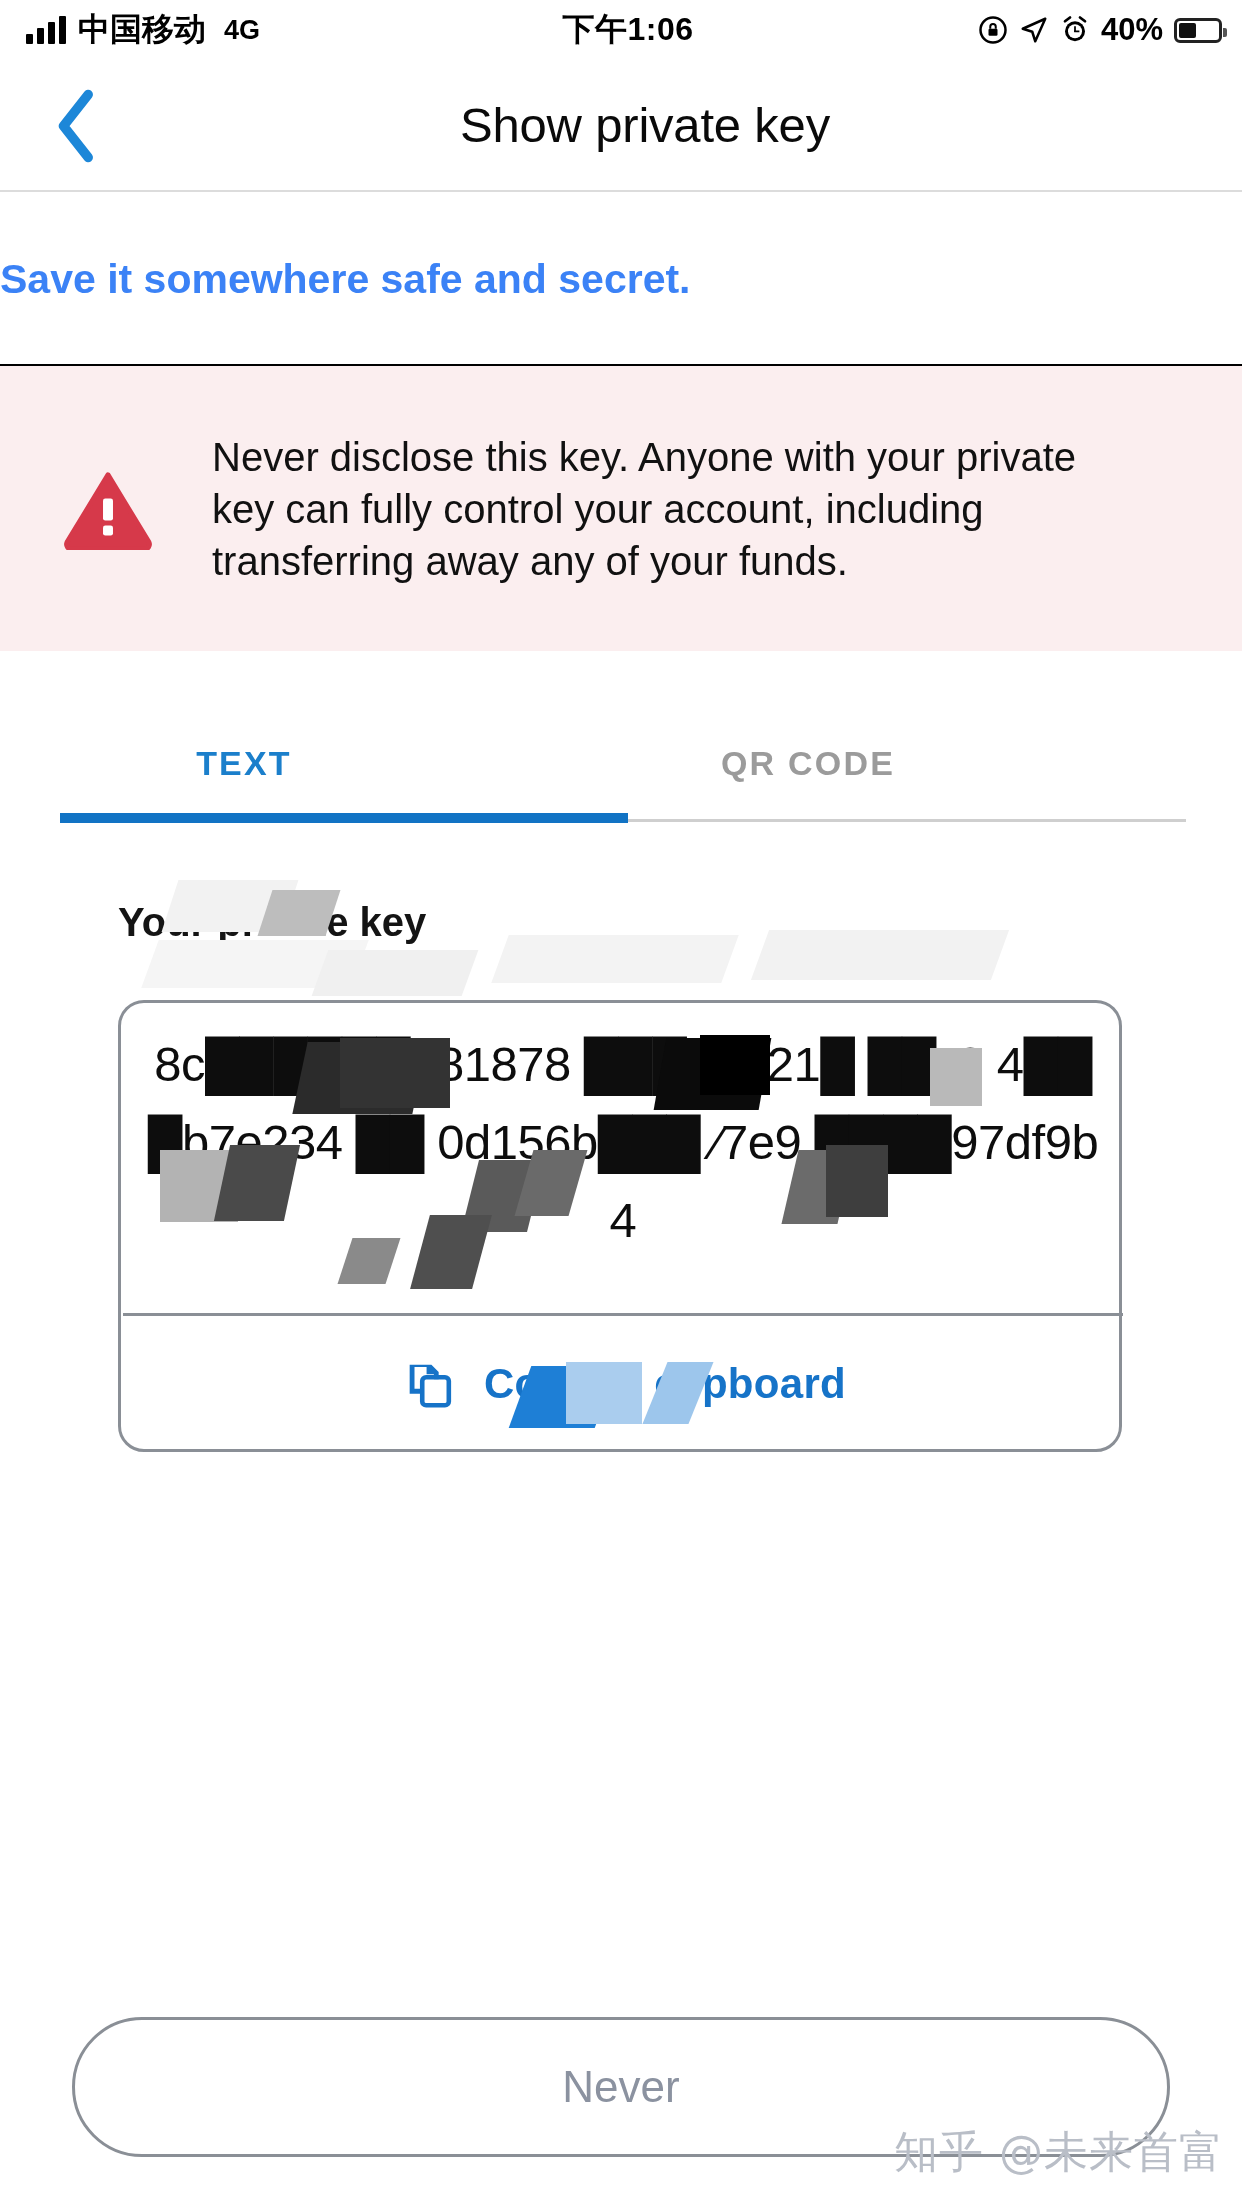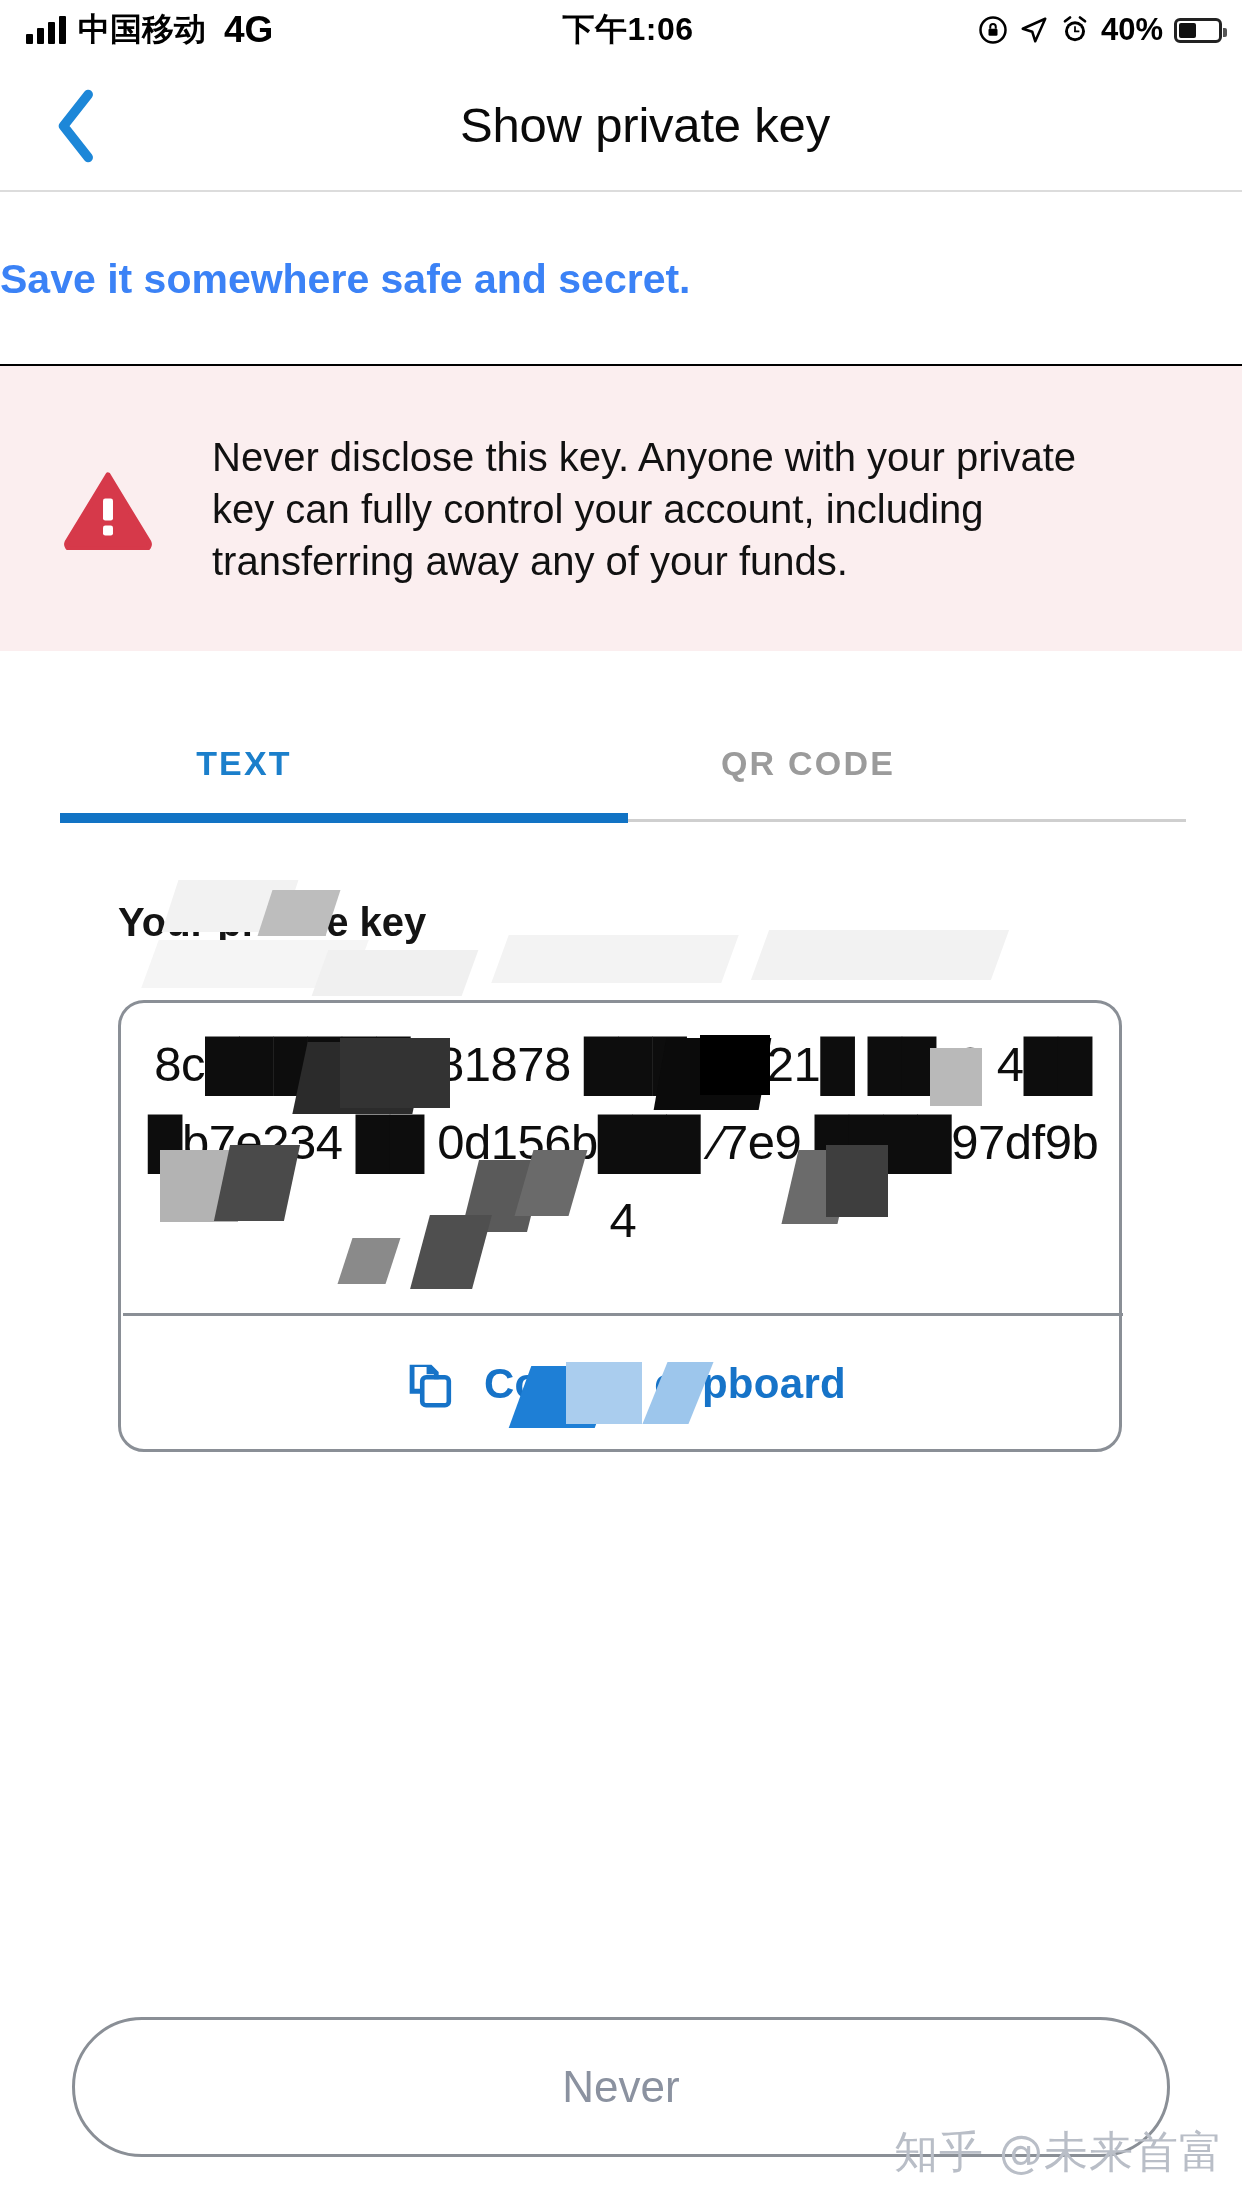--- a/index.html
+++ b/index.html
@@ -31,21 +31,21 @@
     left: 26px; top: 0; height: 60px;
     display: flex; align-items: center; gap: 12px;
   }
   .signal-bars { display: flex; align-items: flex-end; gap: 4px; height: 28px; }
   .signal-bars i { display: block; width: 7px; background: #000; border-radius: 1px; }
   .signal-bars i:nth-child(1) { height: 10px; }
   .signal-bars i:nth-child(2) { height: 16px; }
   .signal-bars i:nth-child(3) { height: 22px; }
   .signal-bars i:nth-child(4) { height: 28px; }
   #carrier { font-size: 32px; font-weight: 600; letter-spacing: 0px; }
-  #netmode { font-size: 37px; font-weight: 600; margin-left: 6px; }
+  #netmode { font-size: 27px; font-weight: 600; margin-left: 6px; }
   #sb-center {
     position: absolute;
     left: 7px; width: 1242px; top: 0; height: 60px;
     display: flex; align-items: center; justify-content: center;
     font-size: 32px; font-weight: 700; letter-spacing: 0.5px;
   }
   #sb-right {
     position: absolute;
     right: 20px; top: 0; height: 60px;
     display: flex; align-items: center; gap: 11px;

